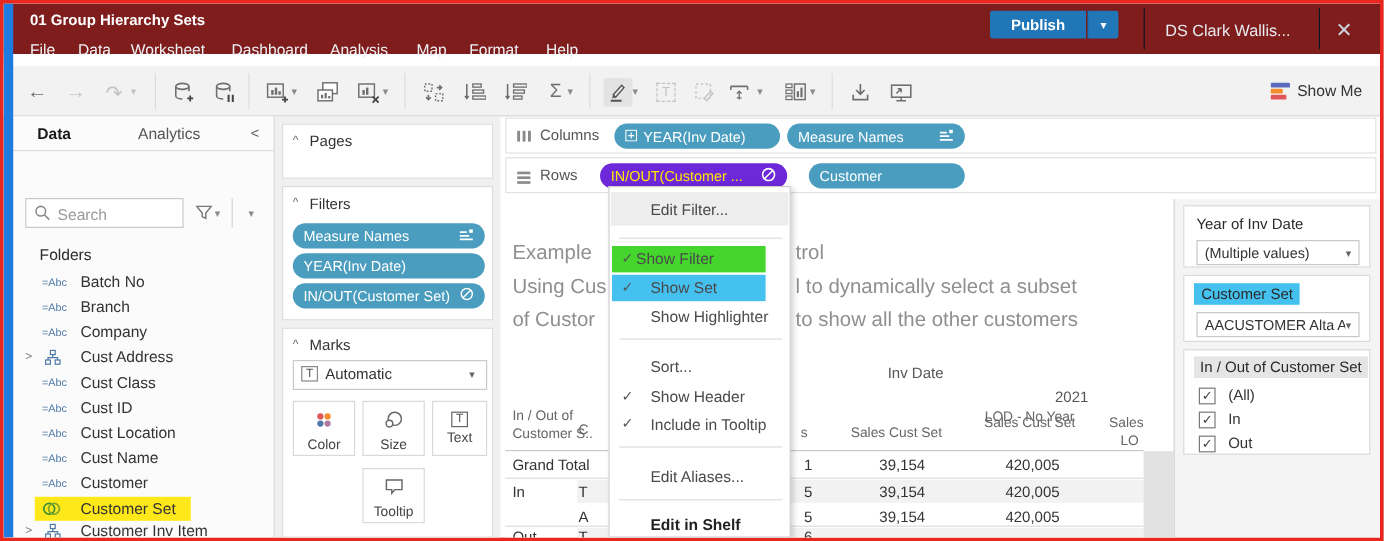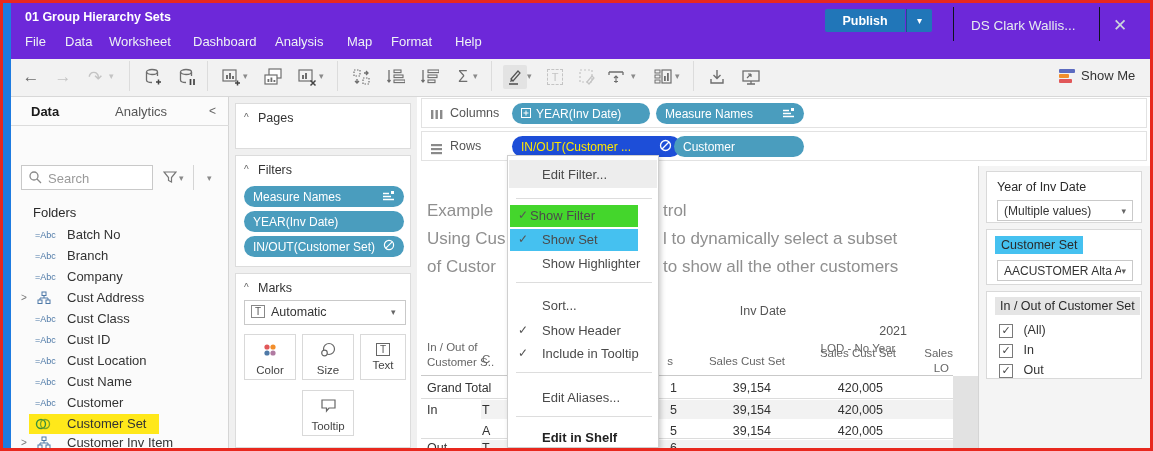--- a/index.html
+++ b/index.html
@@ -3,21 +3,21 @@
 <meta charset="utf-8">
 <style>
   * { box-sizing: border-box; margin: 0; padding: 0; }
   body { background:#888; font-family:"Liberation Sans", sans-serif; }
   .page { position:relative; width:1153px; height:451px; background:#fff;
           border:3px solid #e8281e; overflow:hidden; }
   .abs { position:absolute; }
   .edge-blue { left:0; top:0; width:8px; height:445px; background:#1e7be0; z-index:50; }
 
   
-  .topbar { left:0; top:0; width:1147px; height:56px; background:#6d28d9; z-index:10; }
+  .topbar { left:0; top:0; width:1147px; height:42px; background:#7f1d1d; z-index:10; }
   .win-title { left:22px; top:7px; color:#fff; font-size:12.5px; font-weight:bold; }
   .menu-item { top:31px; color:#eef2f5; font-size:13px; cursor:default; }
   .publish-btn { left:822px; top:6px; width:80px; height:23px; background:#2176b8; border-radius:2px 0 0 2px;
                  color:#fff; font-size:12.5px; font-weight:bold; display:flex; align-items:center; justify-content:center; }
   .publish-caret { left:903px; top:6px; width:26px; height:23px; background:#2176b8; border-left:1px solid #16578a;
                    border-radius:0 2px 2px 0; color:#fff; font-size:10px; display:flex; align-items:center; justify-content:center; }
   .tb-sep-v { top:4px; width:1px; height:34px; background:#0d151d; }
   .user-name { left:968px; top:15px; color:#e6ebf0; font-size:13.5px; }
   .close-x { left:1110px; top:12px; color:#cdd5dc; font-size:17px; }
 
@@ -426,21 +426,21 @@
     </div>
   </div>
   <div class="abs shelf" style="left:418px;top:128px;width:726px;height:30px">
     <span class="abs" style="left:8px;top:9px">
       <svg width="14" height="12" viewBox="0 0 14 12">
           <rect x="1" y="1" width="11" height="2.2" fill="#8a8a8a"></rect>
           <rect x="1" y="5" width="11" height="2.2" fill="#8a8a8a"></rect>
           <rect x="1" y="9" width="11" height="2.2" fill="#8a8a8a"></rect>
         </svg></span>
     <span class="abs shelf-label" style="left:28px;top:7px">Rows</span>
-    <div class="abs pill" style="left:90px;top:4px;width:169px;background:#1d4ed8;color:#ffe600">
+    <div class="abs pill" style="left:78px;top:4px;width:156px;background:#6d28d9;color:#ffe600">
       <span class="lbl">IN/OUT(Customer ...</span>
       <span><svg width="13" height="13" viewBox="0 0 12 12">
             <circle cx="6" cy="6" r="4.6" fill="none" stroke="#fff" stroke-width="1.2"></circle>
             <path d="M2.8 9.2L9.2 2.8" stroke="#fff" stroke-width="1.2"></path>
           </svg></span>
     </div>
     <div class="abs pill" style="left:252px;top:4px;width:130px">
       <span class="lbl">Customer</span>
     </div>
   </div>

